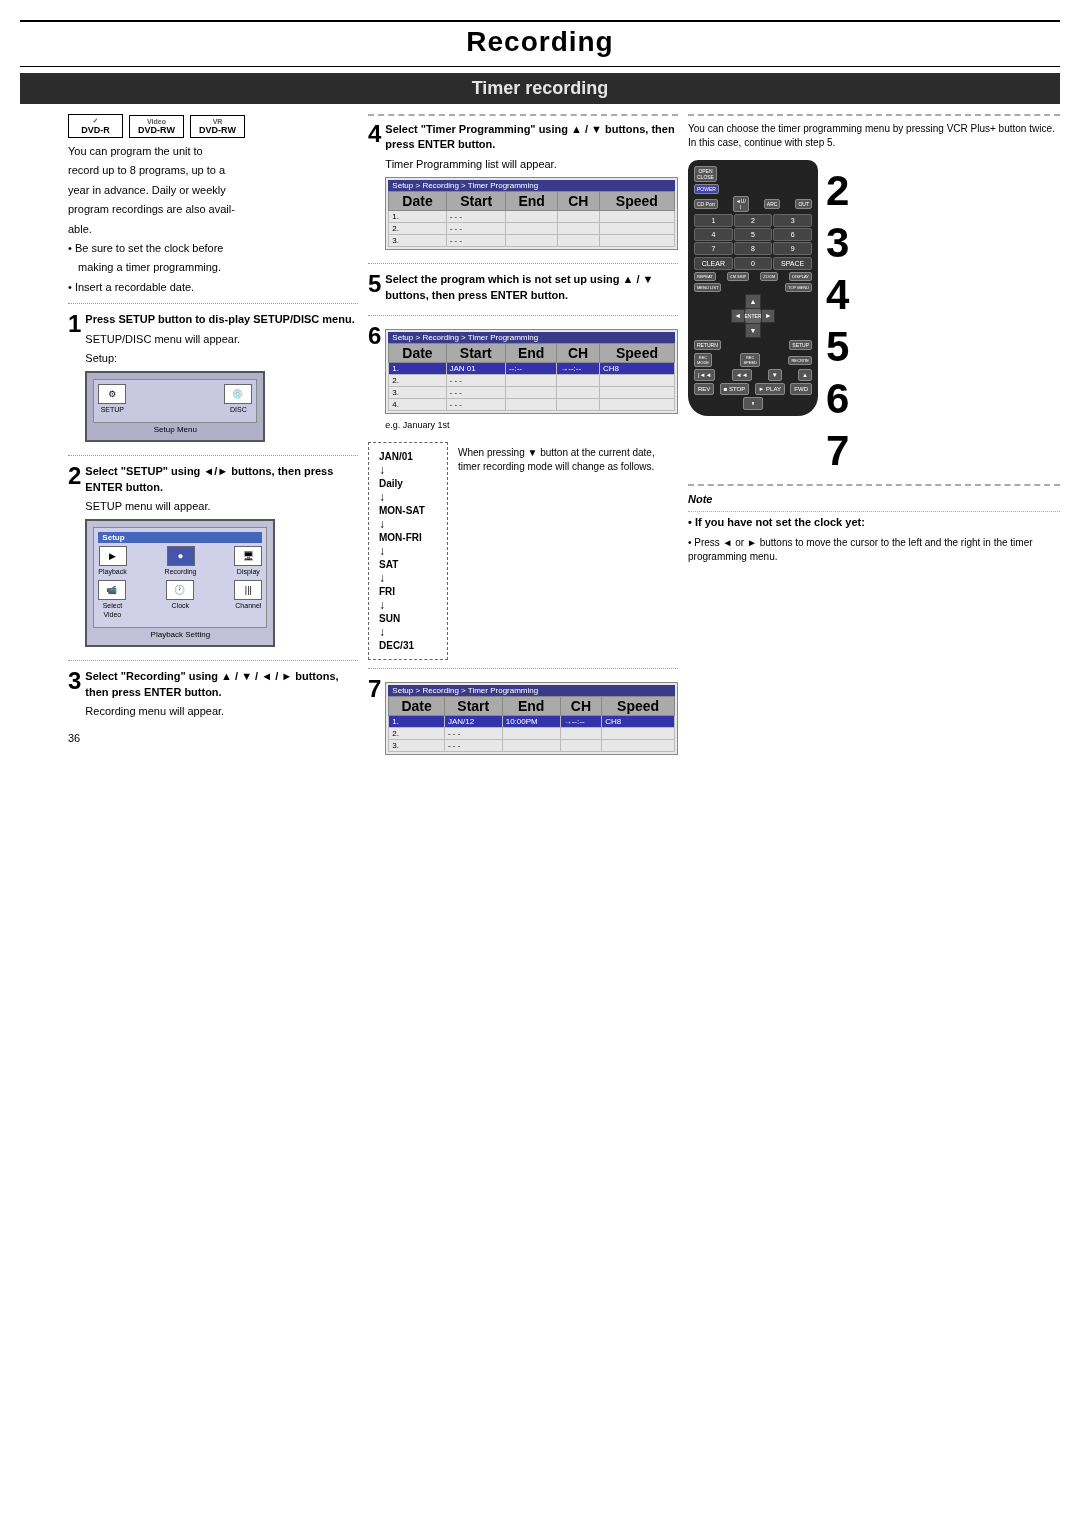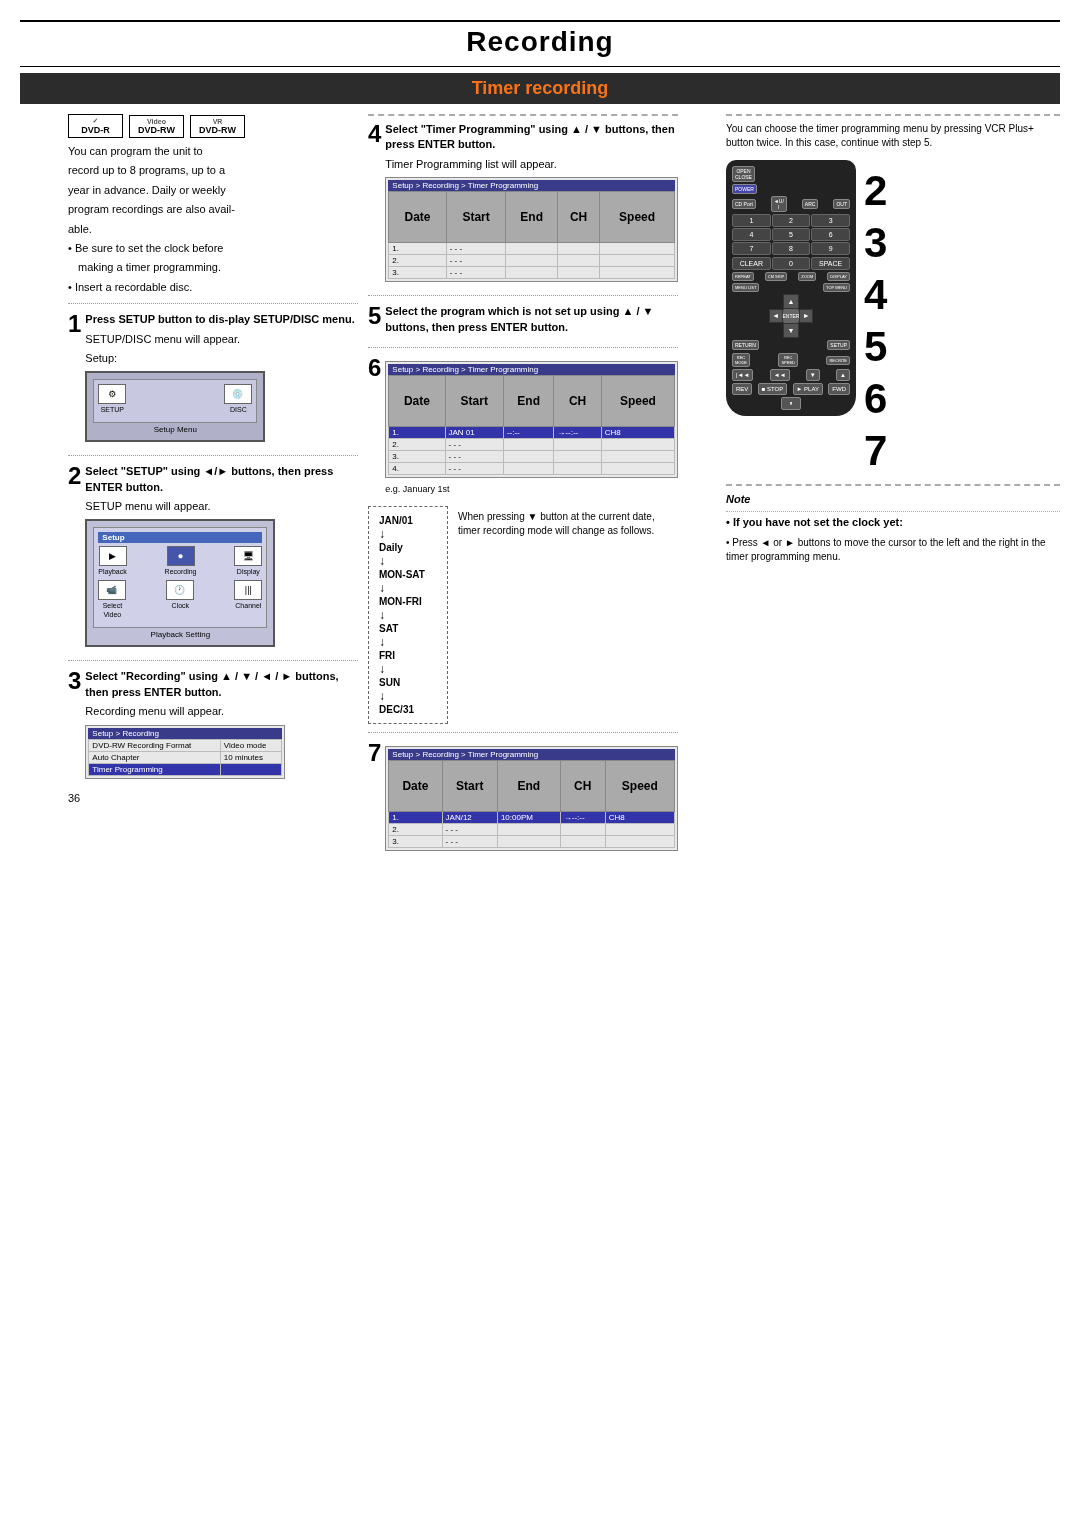--- a/index.html
+++ b/index.html
@@ -14,21 +14,21 @@
     }
     .page-title {
       text-align: center;
       font-size: 28px;
       font-weight: bold;
       margin-bottom: 4px;
       letter-spacing: 1px;
     }
     .section-header {
       background: #2c2c2c;
-      color: #f97316;
+      color: #e5e5e5;
       text-align: center;
       font-size: 18px;
       font-weight: bold;
       padding: 5px 20px;
       margin-bottom: 10px;
     }
 
     .main-layout {
       display: flex;
       gap: 10px;
@@ -37,21 +37,20 @@
       width: 290px;
       flex-shrink: 0;
       margin-left: 48px;
     }
     .middle-col {
       width: 310px;
       flex-shrink: 0;
     }
     .right-col {
       flex: 1;
-      margin-left: 38px;
     }
 
     .disc-logos {
       display: flex;
       gap: 6px;
       align-items: center;
       margin-bottom: 6px;
     }
     .disc-logo {
       border: 1.5px solid #000;
@@ -87,23 +86,23 @@
       color: #fff;
       padding: 1px 4px;
       font-size: 8px;
     }
     .timer-table-screen table {
       width: 100%;
       border-collapse: collapse;
     }
     .timer-table-screen th {
       background: #aaa;
-      padding: 18px 3px;
+      padding: 1px 3px;
       text-align: center;
-      font-size: 12px;
+      font-size: 14px;
       border: 1px solid #888;
     }
     .timer-table-screen td {
       padding: 1px 3px;
       border: 1px solid #bbb;
       font-size: 8px;
     }
     .remote {
       width: 130px;
       background: #222;
@@ -292,21 +291,21 @@
       </div>
 
       <div>
         <p>You can program the unit to</p>
         <p>record up to 8 programs, up to a</p>
         <p>year in advance. Daily or weekly</p>
         <p>program recordings are also avail-</p>
         <p>able.</p>
         <p>• Be sure to set the clock before</p>
         <p class="indent">making a timer programming.</p>
-        <p>• Insert a recordable disc.</p>
+        <p>• Insert a recordable date.</p>
       </div>
 
       <div class="dotted-divider"></div>
 
       <div>
         <p style="font-size:24px; font-weight:bold; float:left; margin-right:4px; line-height:1;">1</p>
         <div style="overflow:hidden;">
           <p class="bold">Press SETUP button to dis-play SETUP/DISC menu.</p>
           <p>SETUP/DISC menu will appear.</p>
           <p>Setup:</p>
@@ -378,39 +377,20 @@
       </div>
 
       <div class="dotted-divider"></div>
 
       <div>
         <p style="font-size:24px; font-weight:bold; float:left; margin-right:4px; line-height:1;">3</p>
         <div style="overflow:hidden;">
           <p class="bold">Select "Recording" using ▲ / ▼ / ◄ / ► buttons, then press ENTER button.</p>
           <p>Recording menu will appear.</p>
 
-          <div class="timer-table-screen" style="width:200px;">
-            <div class="tt-title">Setup &gt; Recording</div>
-            <table>
-              <tbody>
-                  <tr>
-                    <td>DVD-RW Recording Format</td>
-                    <td>Video mode</td>
-                  </tr>
-              <tr>
-                    <td>Auto Chapter</td>
-                    <td>10 minutes</td>
-                  </tr>
-              <tr style="background:#3333aa; color:#fff;">
-                    <td>Timer Programming</td>
-                    <td></td>
-                  </tr>
-            </tbody>
-              </table>
-          </div>
         </div>
         <div style="clear:both;"></div>
       </div>
 
       <div style="margin-top: 8px; font-size: 11px;">36</div>
     </div>
 
     <div class="middle-col">
 
       <div class="dashed-top">

